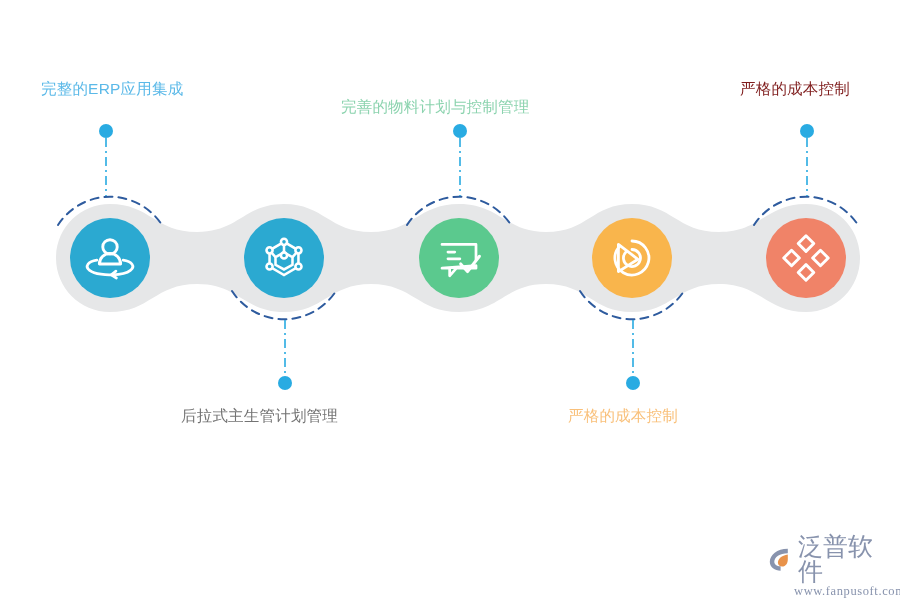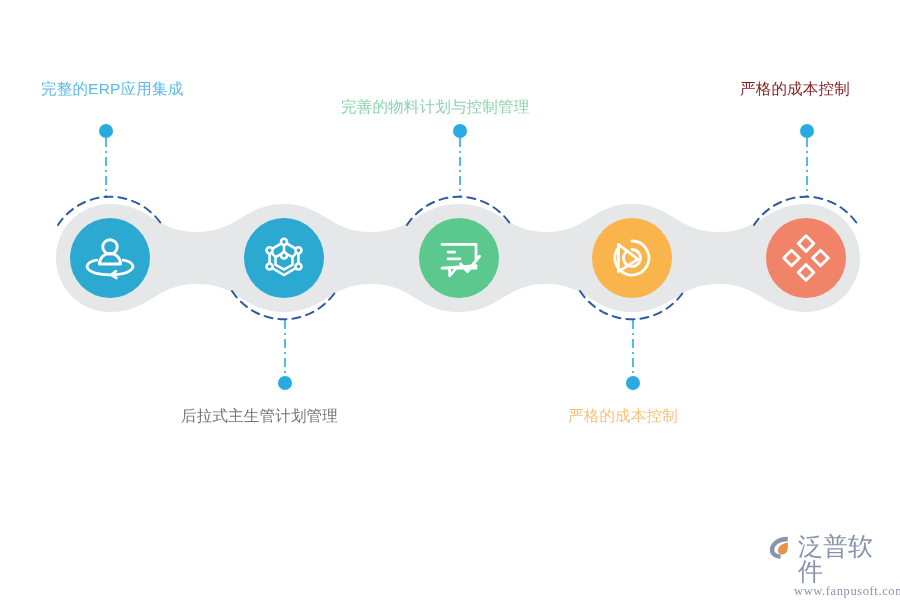--- a/index.html
+++ b/index.html
@@ -37,21 +37,21 @@
     left: 768px;
     top: 534px;
     width: 126px;
     height: 48px;
     display: flex;
     flex-direction: column;
     align-items: flex-start;
   }
   .logo-row {
     display: flex;
-    align-items: flex-start;
+    align-items: center;
     gap: 3px;
   }
   .logo-mark {
     width: 27px;
     height: 27px;
     flex: 0 0 auto;
   }
   .logo-name {
     font-size: 25px;
     color: #8893ad;

